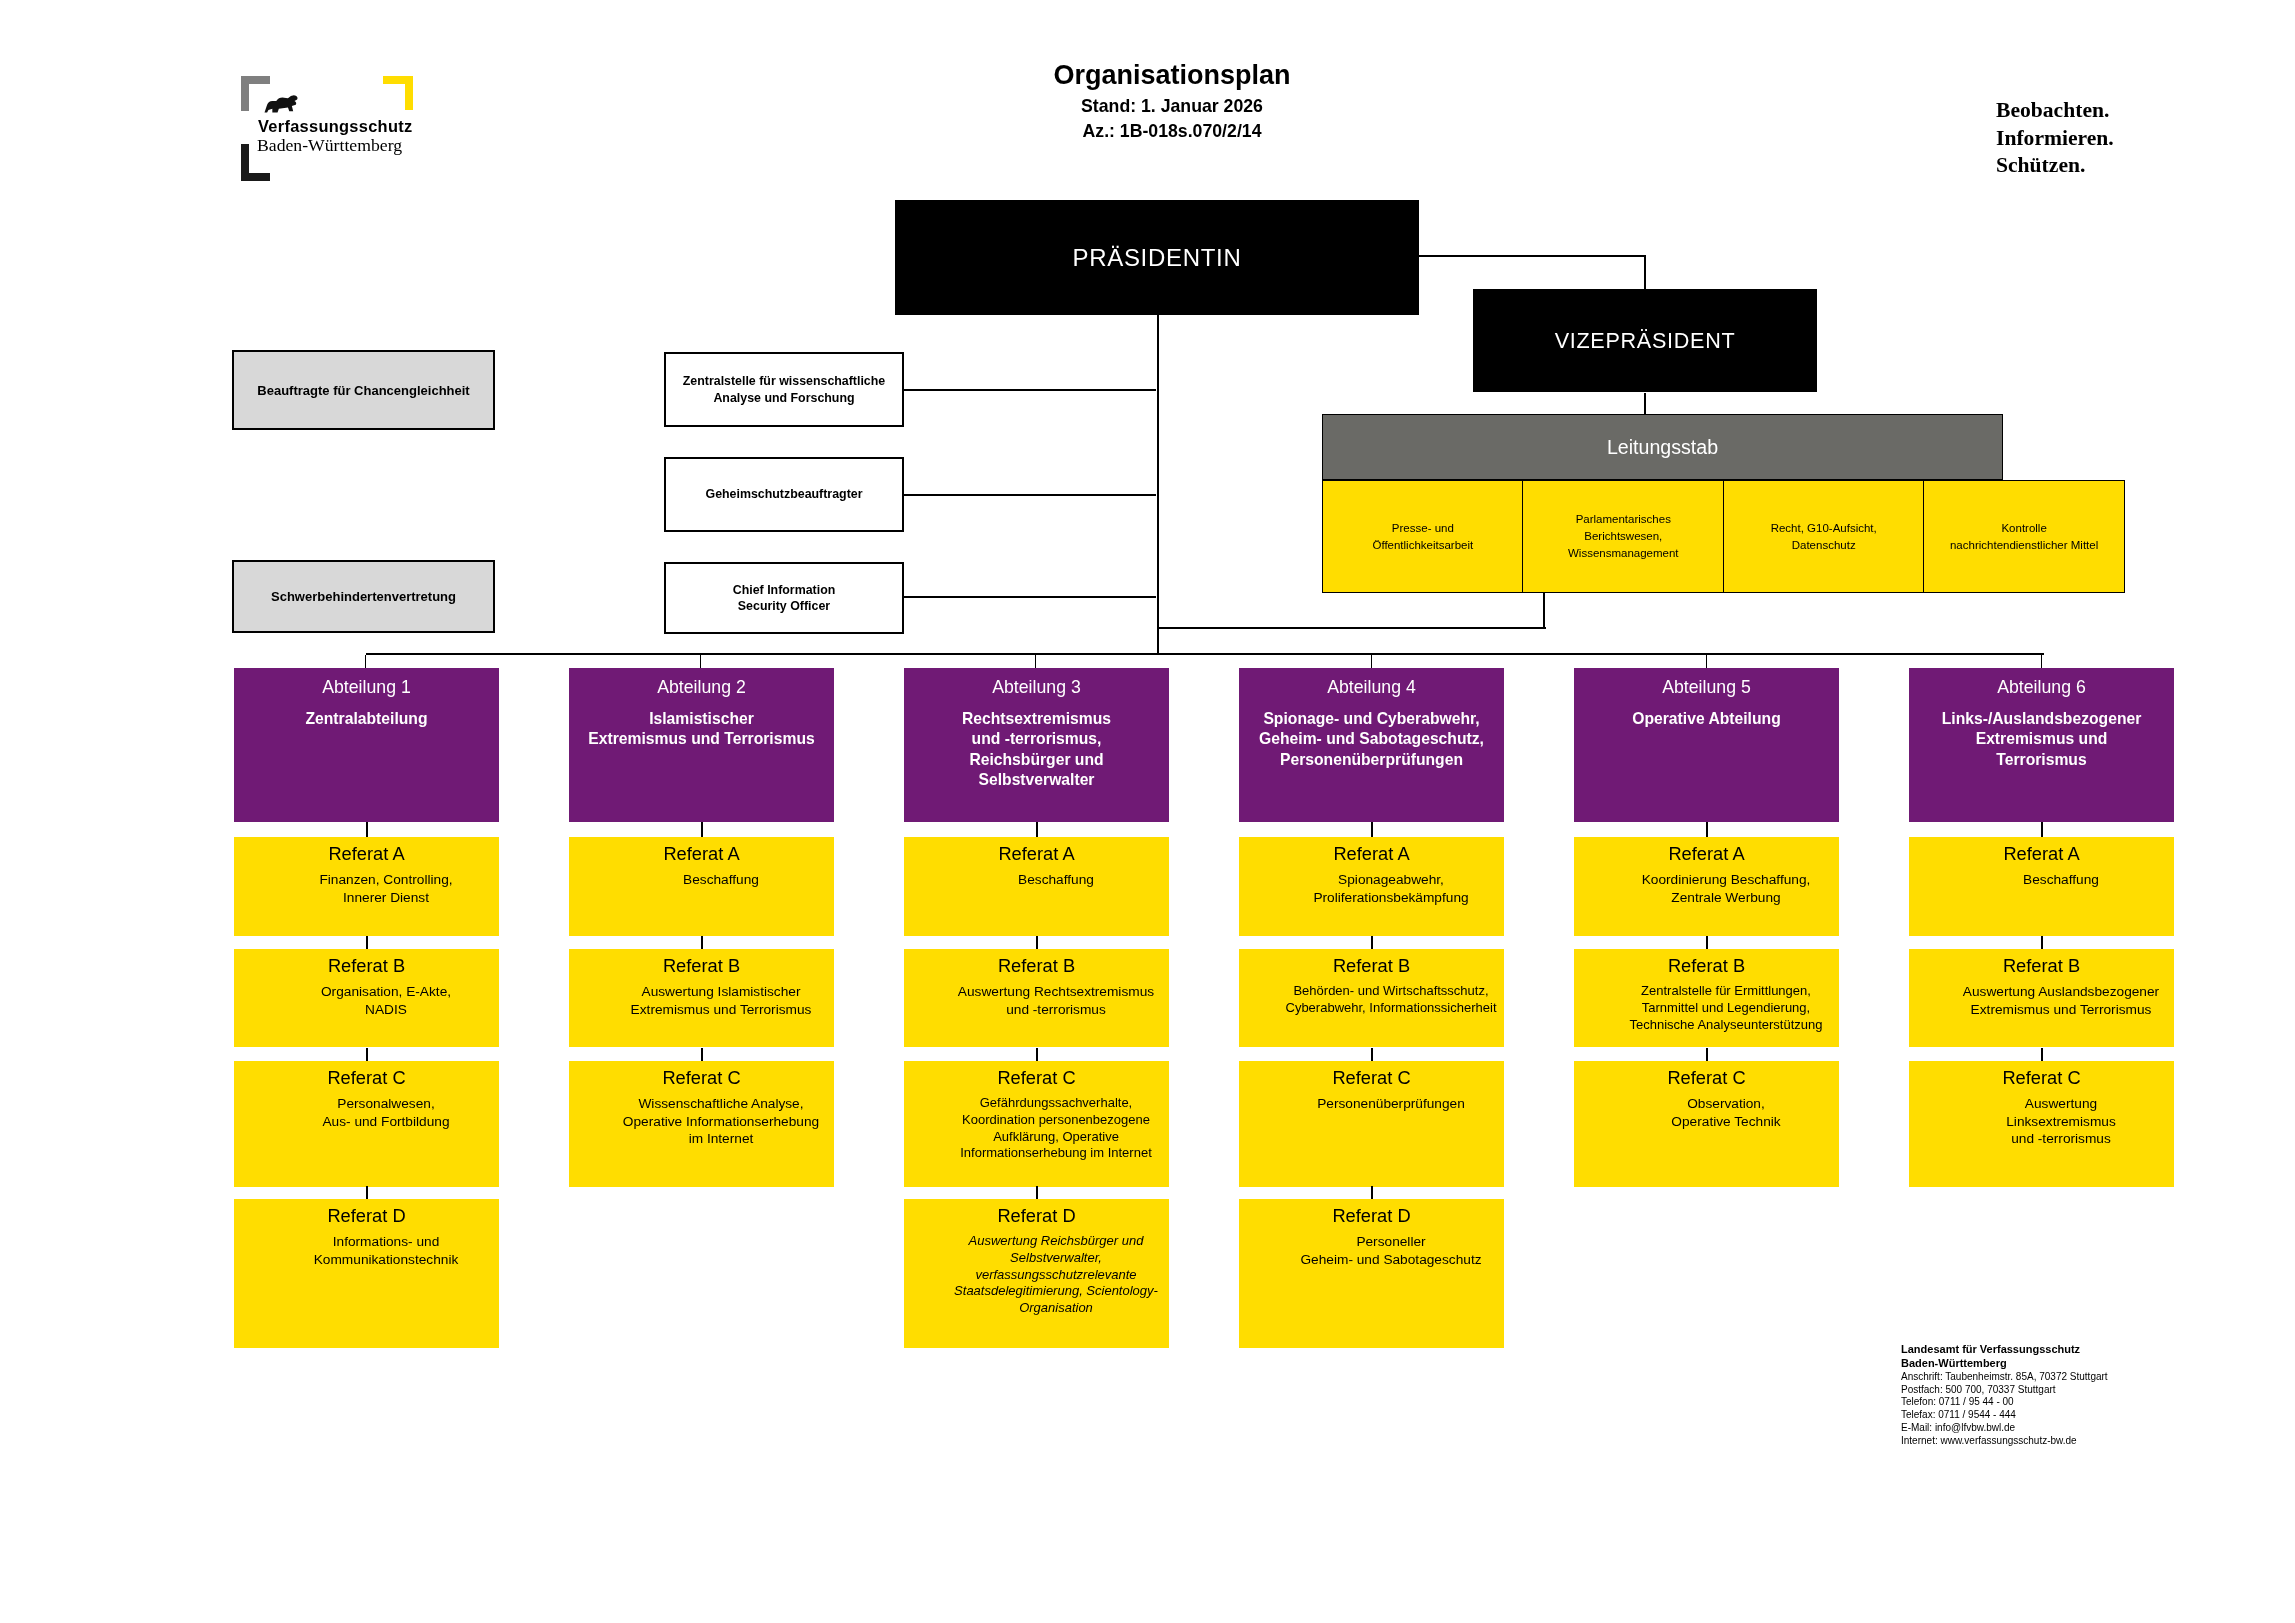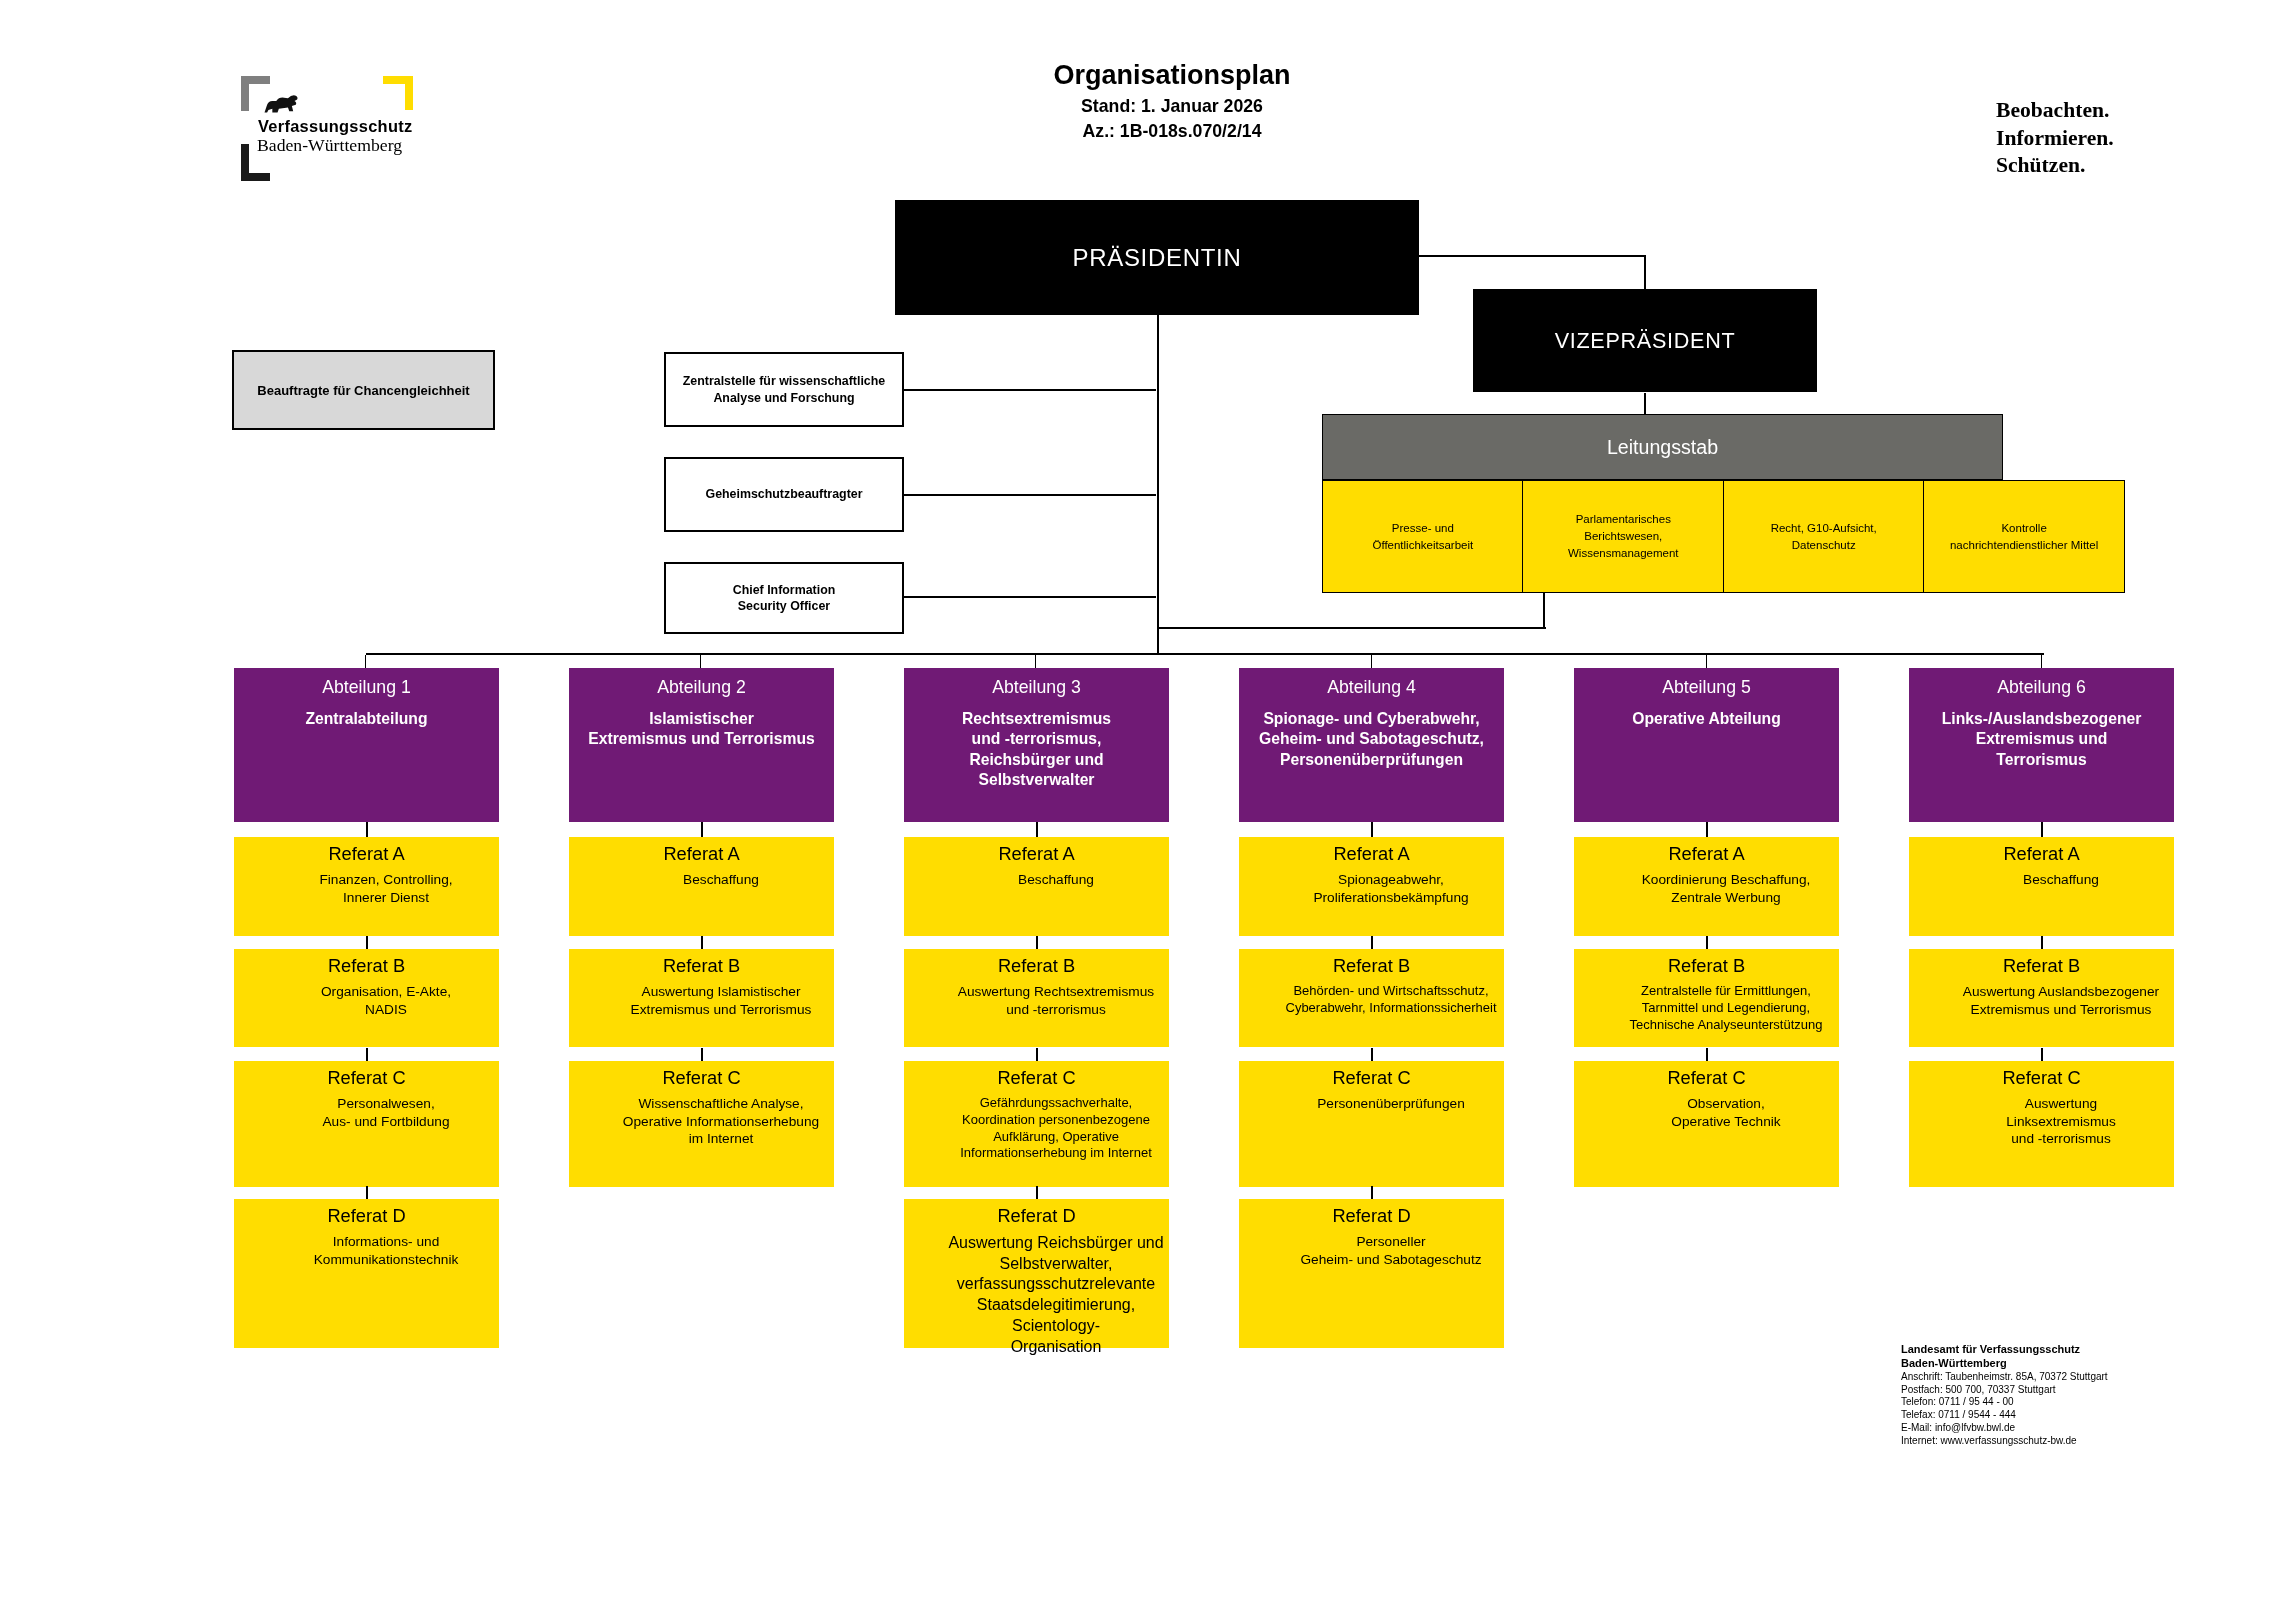--- a/index.html
+++ b/index.html
@@ -107,20 +107,21 @@
   <div class="line" style="left:700px;top:655px;width:1.3px;height:14.4px;"></div>
   <div class="line" style="left:1035px;top:655px;width:1.3px;height:14.4px;"></div>
   <div class="line" style="left:1371px;top:655px;width:1.3px;height:14.4px;"></div>
   <div class="line" style="left:1706px;top:655px;width:1.3px;height:14.4px;"></div>
   <div class="line" style="left:2041px;top:655px;width:1.3px;height:14.4px;"></div>
 
   <div class="box black-box" style="left:895px;top:200px;width:524px;height:115px;font-size:24px;letter-spacing:0.7px;">PRÄSIDENTIN</div>
   <div class="box black-box" style="left:1473px;top:289px;width:344px;height:103px;font-size:21.6px;letter-spacing:0.7px;">VIZEPRÄSIDENT</div>
 
   <div class="box gray-note" style="left:232px;top:350px;width:263px;height:80px;">Beauftragte für Chancengleichheit</div>
+  <div class="box gray-note" style="left:232px;top:560px;width:263px;height:73px;">Schwerbehindertenvertretung</div>
 
   <div class="box white-note" style="left:664px;top:352px;width:240px;height:75px;">Zentralstelle für wissenschaftliche
 Analyse und Forschung</div>
   <div class="box white-note" style="left:664px;top:457px;width:240px;height:75px;">Geheimschutzbeauftragter</div>
   <div class="box white-note" style="left:664px;top:562px;width:240px;height:72px;">Chief Information
 Security Officer</div>
 
   <div class="box ls-header" style="left:1322px;top:414px;width:681px;height:66px;">Leitungsstab</div>
   <div class="ls-row">
     <div class="ls-unit">Presse- und
@@ -214,21 +215,21 @@
     <div class="ref ref-c">
       <div class="ref-title">Referat C</div>
       <div class="ref-desc" style="font-size:13px;">Gefährdungssachverhalte,
 Koordination personenbezogene
 Aufklärung, Operative
 Informationserhebung im Internet</div>
     </div>
     <div class="stub stub-3"></div>
     <div class="ref ref-d">
       <div class="ref-title">Referat D</div>
-      <div class="ref-desc" style="font-size:16px;">Auswertung Reichsbürger und
+      <div class="ref-desc" style="font-size:13px;font-style:italic;">Auswertung Reichsbürger und
 Selbstverwalter,
 verfassungsschutzrelevante
 Staatsdelegitimierung, Scientology-
 Organisation</div>
     </div>
   </div>
 
   <div class="dept" style="left:1239px;">
     <div class="dept-header">
       <div class="dept-num">Abteilung 4</div>

